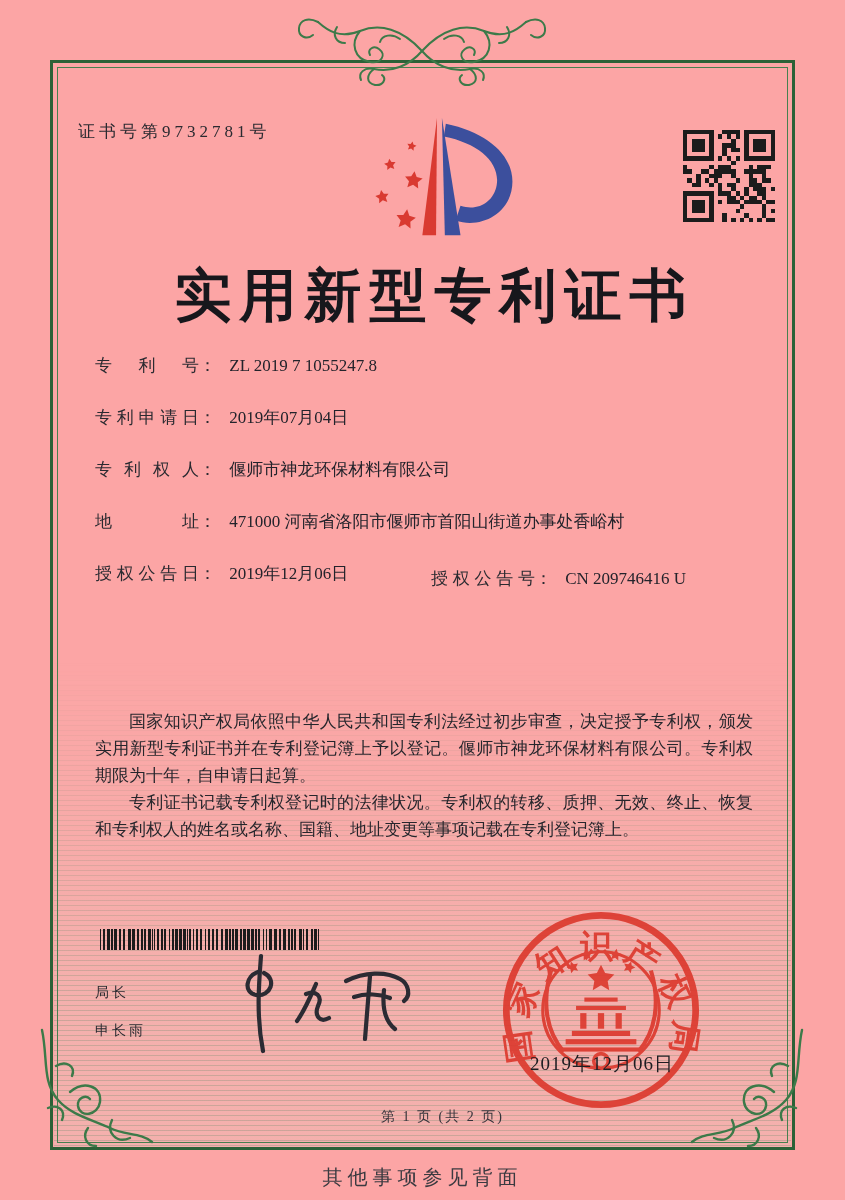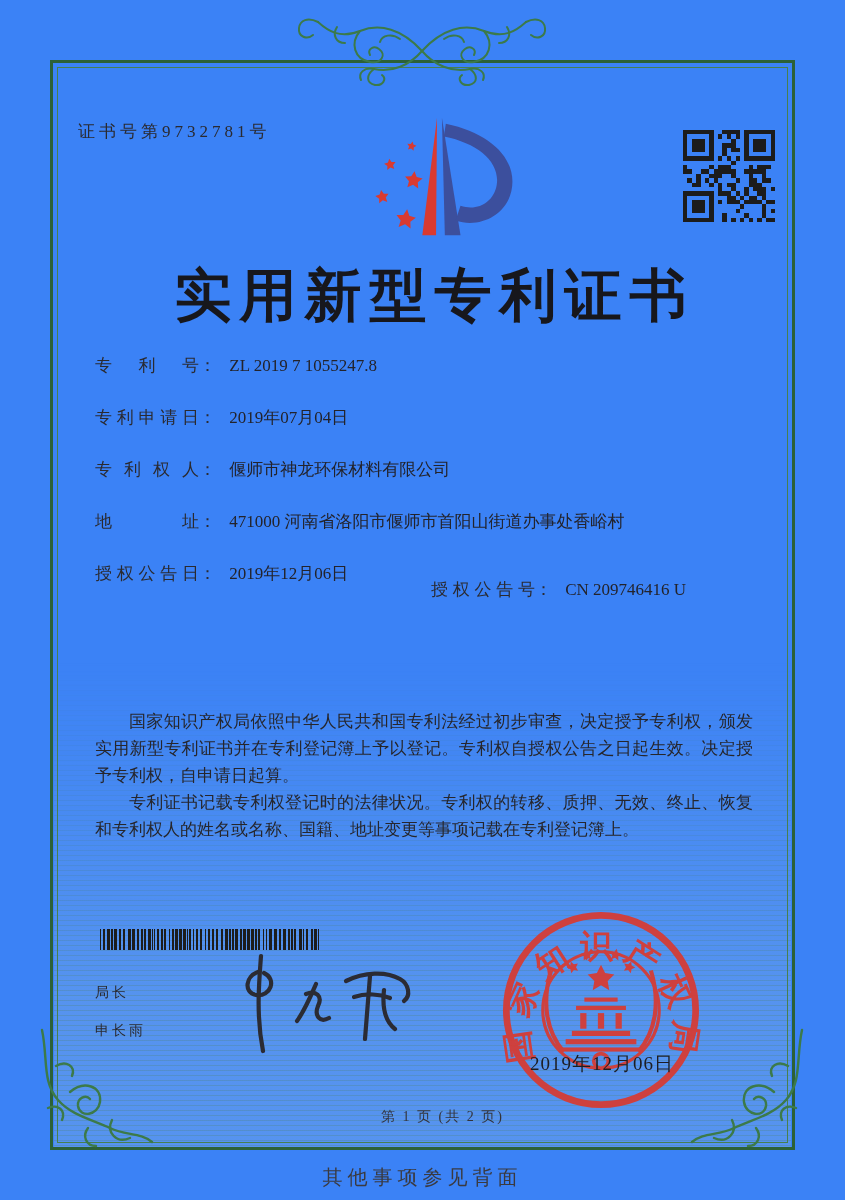--- a/index.html
+++ b/index.html
@@ -3,21 +3,21 @@
 <meta charset="utf-8">
 <style>
   html,body{margin:0;padding:0;}
   body{
     width:845px;height:1200px;
     font-family:"Liberation Serif","DejaVu Serif",serif;
     background:#fbf6e3;
     position:relative;
     color:#23232b;
   }
-  .page{position:absolute;inset:0;width:845px;height:1200px;overflow:hidden;background:#3b82f6;}
+  .page{position:absolute;inset:0;width:845px;height:1200px;overflow:hidden;background:#fca5a5;}
 
   
   .green-wash{
     position:absolute;left:54px;right:54px;top:660px;bottom:52px;
     background:
       repeating-linear-gradient(180deg,
         rgba(125,165,135,.38) 0px, rgba(125,165,135,.38) 1px,
         rgba(210,228,210,.18) 1px, rgba(210,228,210,.18) 5px);
     -webkit-mask-image:linear-gradient(180deg,transparent 0%,rgba(0,0,0,.55) 35%,#000 70%);
             mask-image:linear-gradient(180deg,transparent 0%,rgba(0,0,0,.55) 35%,#000 70%);
@@ -55,21 +55,21 @@
 
   .fields{position:absolute;left:95px;top:354px;width:660px;font-size:17px;}
   .frow{position:relative;height:20px;margin-bottom:32px;white-space:nowrap;}
   .flabel{
     display:inline-block;width:104px;
     text-align:justify;text-align-last:justify;
     vertical-align:top;color:#2a2a30;
   }
   .fcolon{color:#2a2a30;}
   .fvalue{margin-left:9px;color:#23232b;}
-  .grant2{position:absolute;left:336px;top:16px;}
+  .grant2{position:absolute;left:336px;top:5px;}
 
   .paras{
     position:absolute;left:95px;top:708px;width:658px;
     font-size:17px;line-height:27px;text-align:justify;color:#26262c;
   }
   .paras p{margin:0;text-indent:2em;}
 
   .barcode{position:absolute;left:100px;top:929px;width:222px;height:21px;}
 
   .signer{position:absolute;left:95px;top:984px;font-size:14px;letter-spacing:3px;color:#2a2a30;}
@@ -395,21 +395,21 @@
       <span class="flabel">授权公告日</span><span class="fcolon">：</span>
       <span class="fvalue">2019年12月06日</span>
       <span class="grant2">
         <span class="flabel">授权公告号</span><span class="fcolon">：</span>
         <span class="fvalue">CN 209746416 U</span>
       </span>
     </div>
   </div>
 
   <div class="paras">
-    <p>国家知识产权局依照中华人民共和国专利法经过初步审查，决定授予专利权，颁发实用新型专利证书并在专利登记簿上予以登记。专利权自授权公告之日起生效。决定授予专利权，自申请日起算。</p>
+    <p>国家知识产权局依照中华人民共和国专利法经过初步审查，决定授予专利权，颁发实用新型专利证书并在专利登记簿上予以登记。偃师市神龙环保材料有限公司。专利权期限为十年，自申请日起算。</p>
     <p>专利证书记载专利权登记时的法律状况。专利权的转移、质押、无效、终止、恢复和专利权人的姓名或名称、国籍、地址变更等事项记载在专利登记簿上。</p>
   </div>
 
   <svg class="barcode" viewBox="0 0 222 21" preserveAspectRatio="none" shape-rendering="crispEdges">
       <rect x="0" y="0" width="1" height="21" fill="#1c1c1c"></rect>
       <rect x="3" y="0" width="2" height="21" fill="#1c1c1c"></rect>
       <rect x="7" y="0" width="3" height="21" fill="#1c1c1c"></rect>
       <rect x="11" y="0" width="2" height="21" fill="#1c1c1c"></rect>
       <rect x="14" y="0" width="3" height="21" fill="#1c1c1c"></rect>
       <rect x="19" y="0" width="2" height="21" fill="#1c1c1c"></rect>

